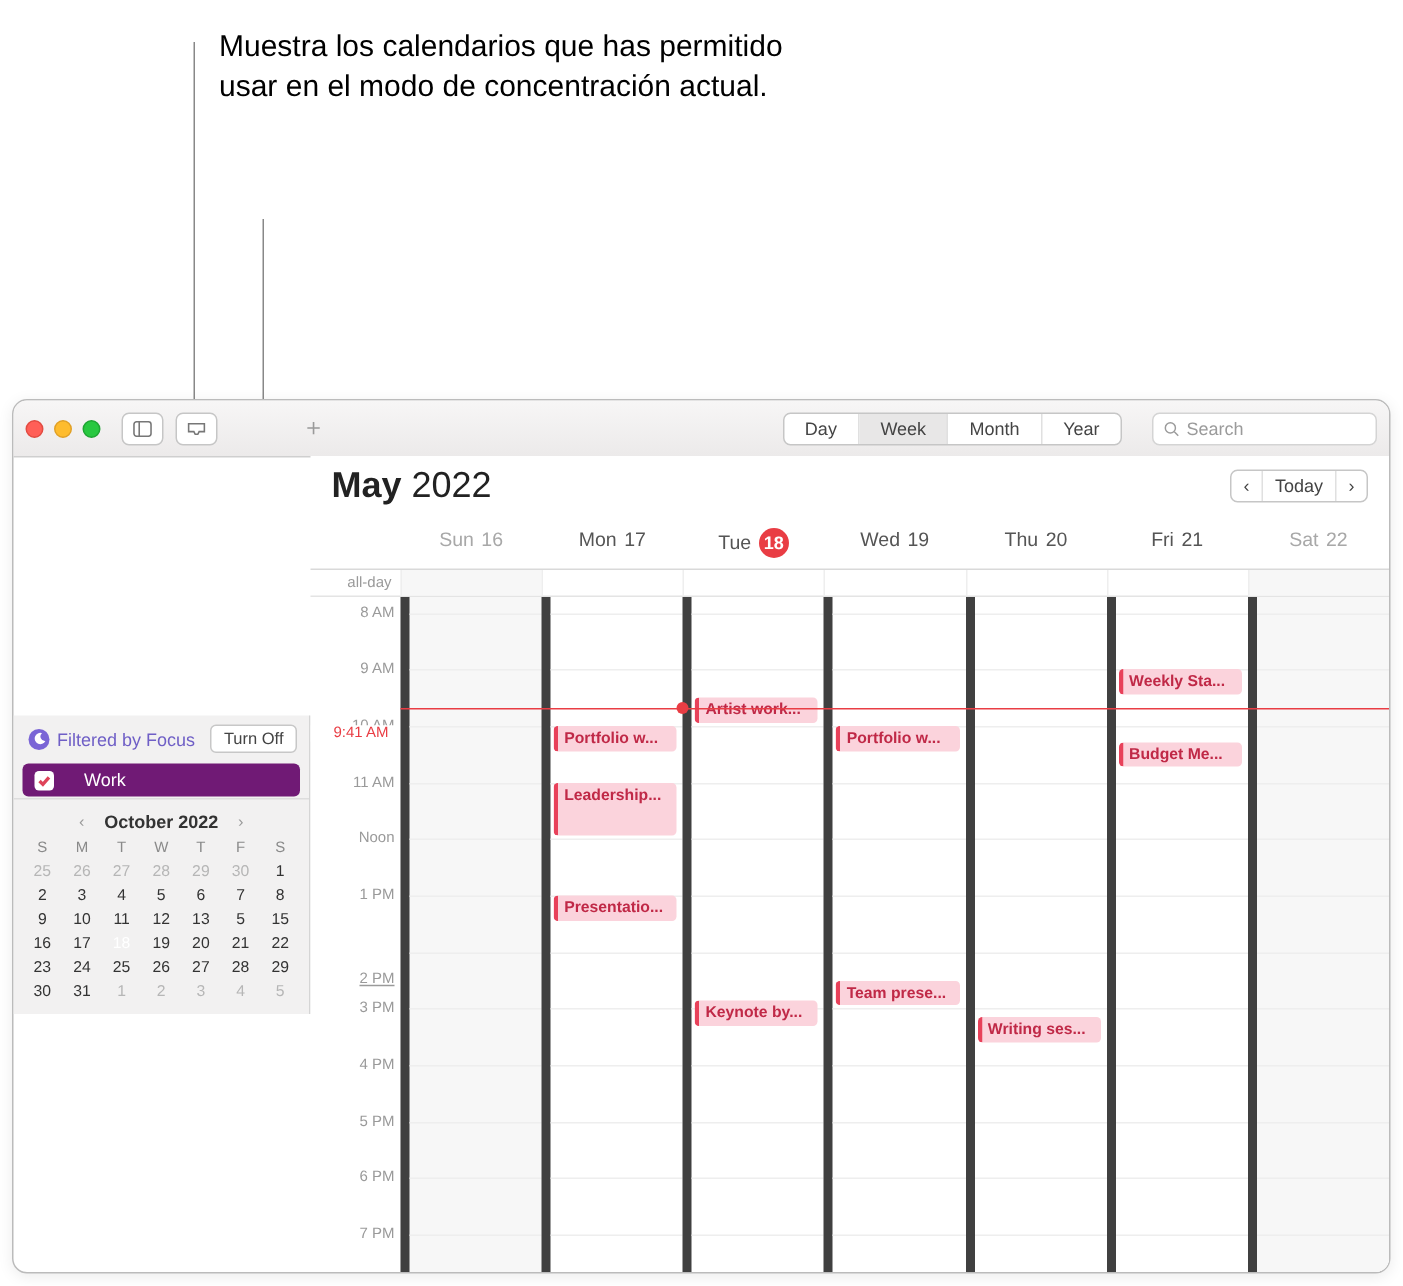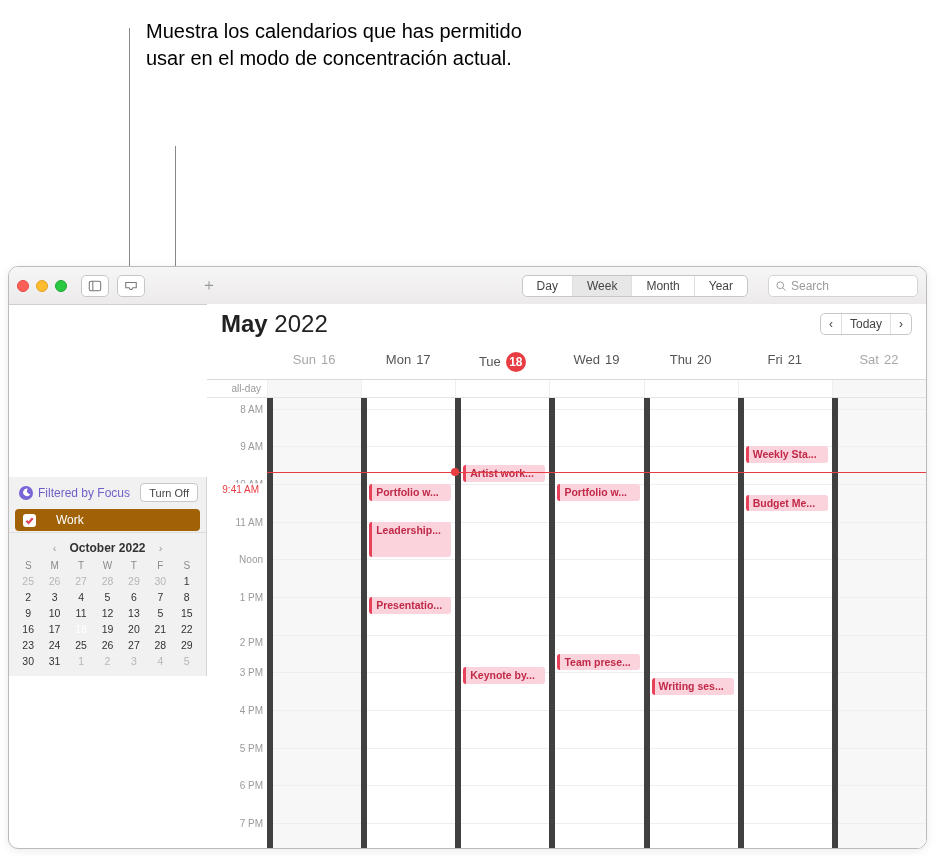--- a/index.html
+++ b/index.html
@@ -188,21 +188,21 @@
     margin: 1px 6px;
     height: 22px;
     border-radius: 4px;
     display: flex;
     align-items: center;
     padding: 0 8px;
     gap: 8px;
     color: #fff;
     font-size: 12px;
   }
-  .cal-item.work { background: #a16207; gap: 20px; }
+  .cal-item.work { background: #701a75; gap: 20px; }
   .cal-check {
     width: 13px; height: 13px;
     border-radius: 3px;
     background: #fff;
     display: flex; align-items: center; justify-content: center;
   }
   .cal-check svg { width: 9px; height: 9px; stroke: #de4459; stroke-width: 2.5; fill: none; }
 
   .side-spacer { flex: 1; }
 
@@ -600,21 +600,21 @@
 
       <div class="grid-wrap">
         <div class="timegrid" id="timegrid" style="height: 452px;">
             <div class="timecol">
               <div class="hourlabel" style="top: 11.3px;">8 AM</div>
               <div class="hourlabel" style="top: 48.9667px;">9 AM</div>
               <div class="hourlabel" style="top: 86.6333px;">10 AM</div>
               <div class="hourlabel" style="top: 124.3px;">11 AM</div>
               <div class="hourlabel" style="top: 161.967px;">Noon</div>
               <div class="hourlabel" style="top: 199.633px;">1 PM</div>
-              <div class="hourlabel" style="top: 244px;">2 PM</div>
+              <div class="hourlabel" style="top: 255px; text-decoration: underline;">2 PM</div>
               <div class="hourlabel" style="top: 274.967px;">3 PM</div>
               <div class="hourlabel" style="top: 312.633px;">4 PM</div>
               <div class="hourlabel" style="top: 350.3px;">5 PM</div>
               <div class="hourlabel" style="top: 387.967px;">6 PM</div>
               <div class="hourlabel" style="top: 425.633px;">7 PM</div>
             </div>
             <div class="daycol weekend">
               <div class="hourline" style="top: 11.3px;"></div>
               <div class="hourline" style="top: 48.9667px;"></div>
               <div class="hourline" style="top: 86.6333px;"></div>

